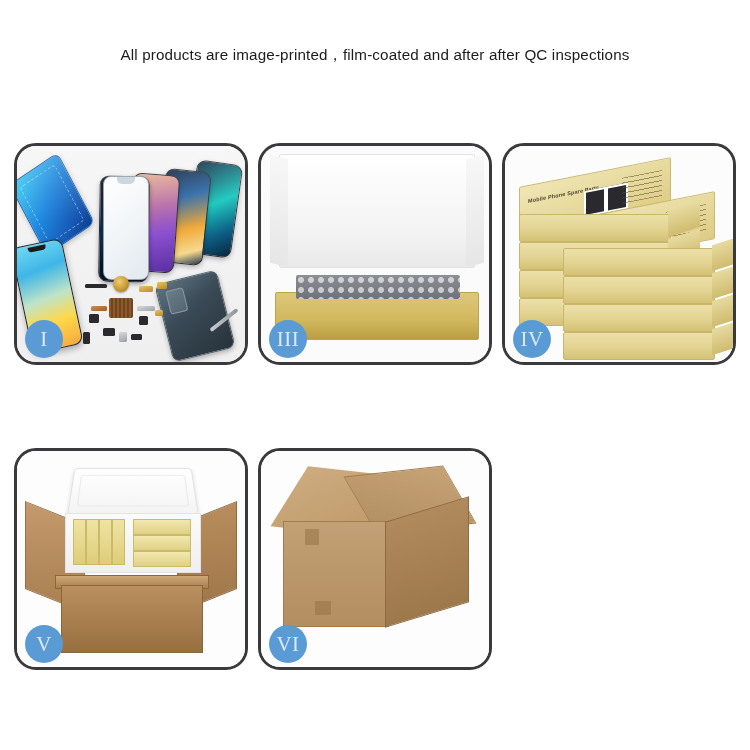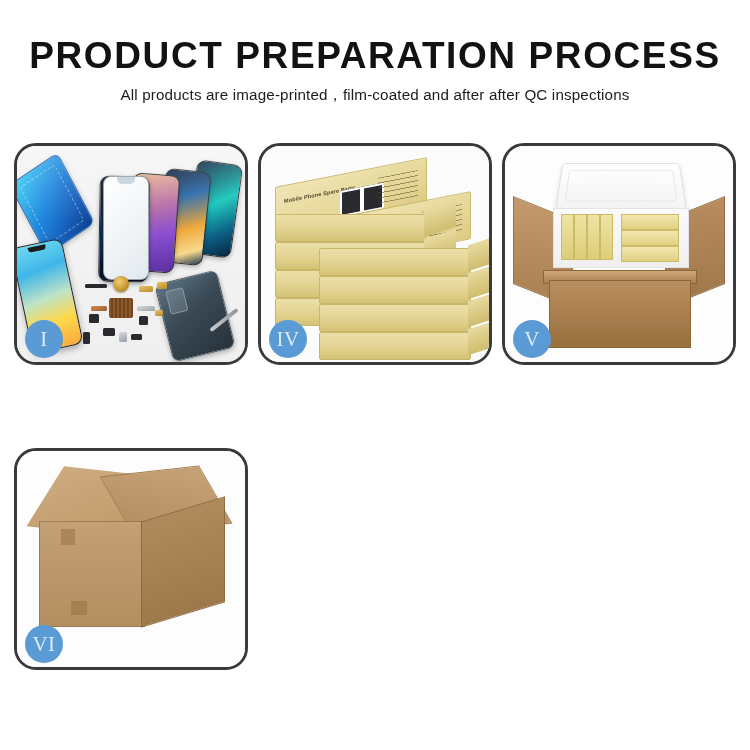--- a/index.html
+++ b/index.html
@@ -355,21 +355,20 @@
     position:absolute; inset:0; pointer-events:none;
     background: linear-gradient(180deg, rgba(255,255,255,.18) 0%, rgba(255,255,255,0) 35%);
   }
 </style>
 </head>
 <body>
 
 <div class="page">
 
   <div class="header">
-    <div class="title">PRODUCT PREPARATION PROCESS</div>
     <div class="subtitle">All products are image-printed，film-coated and after after QC inspections</div>
   </div>
 
   <div class="grid">
 
     <div class="panel">
       <div class="panel-stage p1-bg">
         <div class="phone ph-teal"></div>
         <div class="phone ph-orange"></div>
         <div class="phone ph-purple"></div>
@@ -394,20 +393,30 @@
           <div class="chip" style="left:0px;  top:52px; width:7px;  height:12px;"></div>
           <div class="chip" style="left:48px; top:54px; width:11px; height:6px;"></div>
           <div class="chip gold" style="left:72px; top:30px; width:8px;  height:6px;"></div>
         </div>
         <div class="sheen"></div>
       </div>
       <div class="badge">I</div>
     </div>
 
 
+    <div class="panel">
+      <div class="panel-stage p3-bg">
+        <div class="lid-white"></div>
+        <div class="box-tray">
+          <div class="tray-inner"></div>
+          <div class="tray-front"></div>
+        </div>
+      </div>
+      <div class="badge">III</div>
+    </div>
 
     <div class="panel">
       <div class="panel-stage p4-bg">
         <div class="stack">
           <div class="lidtop" style="left:4px; top:10px;">
             <div class="lbl">Mobile Phone Spare Parts</div>
             <div class="win" style="left:64px;"></div>
             <div class="win" style="left:86px;"></div>
             <div class="lines"></div>
             <div class="side"></div>

